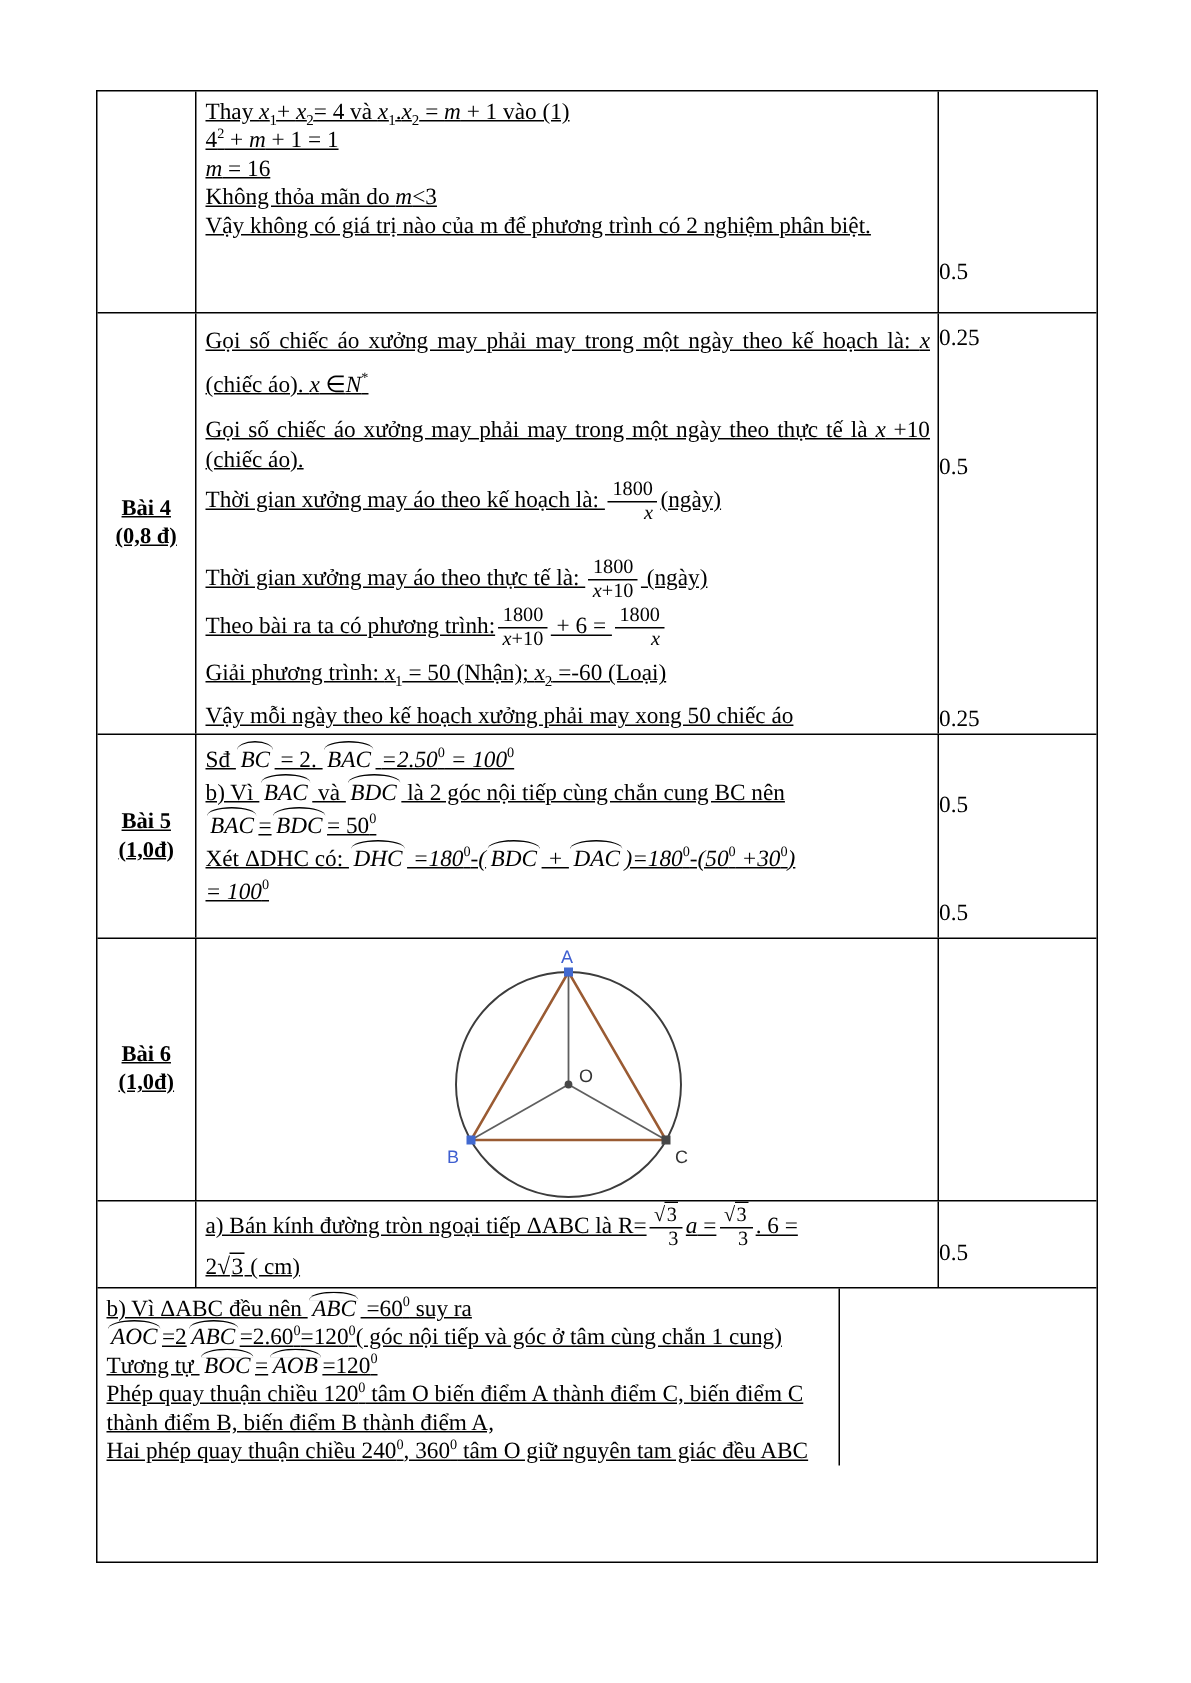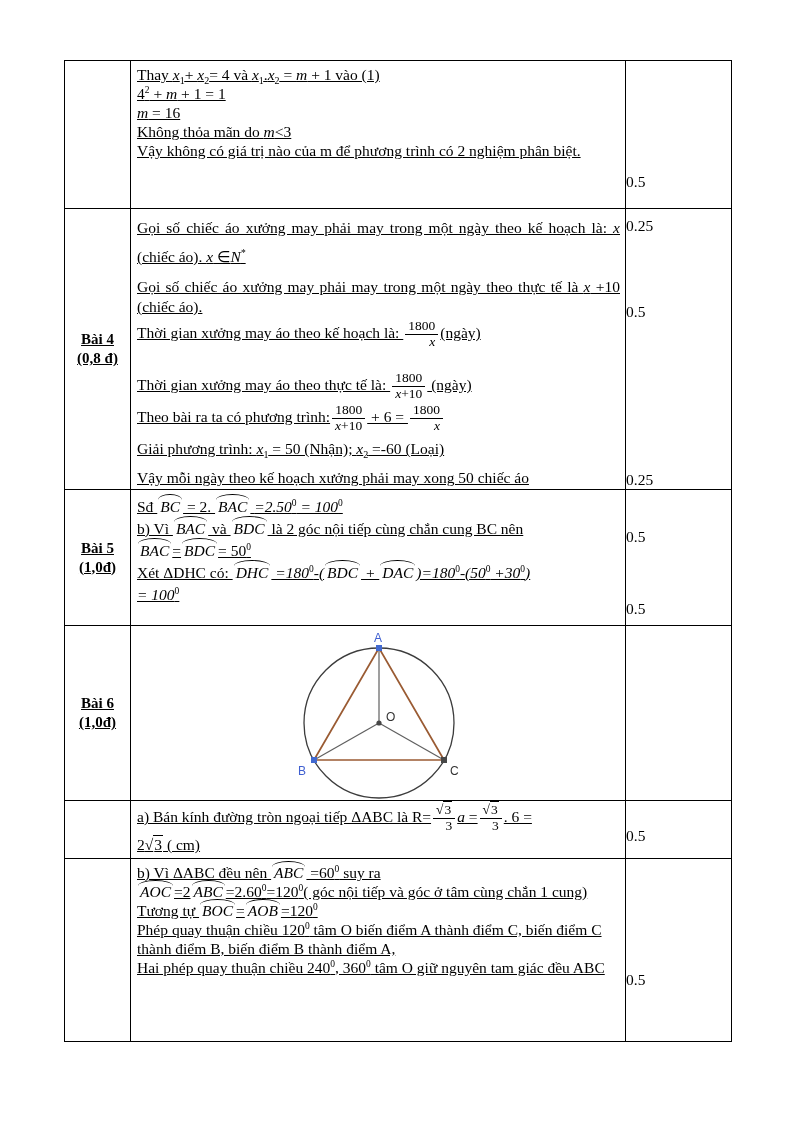--- a/index.html
+++ b/index.html
@@ -3,21 +3,21 @@
 <meta charset="utf-8">
 <style>
   * { margin:0; padding:0; box-sizing:border-box; }
   html,body { background:#fff; }
   body {
     width:794px; height:1122px; position:relative;
     font-family:"Liberation Serif", serif; color:#000;
   }
   .sheet { position:absolute; left:64px; top:60px; width:668px; border:1px solid #000;text-decoration:underline; }
   .row { display:flex; border-bottom:1px solid #000; }
-  .row:last-child { border-bottom:none; }
+  .row:last-child { border-bottom:none;flex-direction:column; }
   .cell { overflow:hidden; }
   .c-label {
     width:66px; border-right:1px solid #000;
     display:flex; flex-direction:column; justify-content:center; align-items:center;
     font-weight:bold; font-size:15px; line-height:19px; text-align:center;
   }
   .c-main { width:495px; border-right:1px solid #000; padding:4px 5px 0 6px; font-size:15.5px; }
   .c-pts { width:104px; position:relative; font-size:15.5px; }
   .pt { position:absolute; left:0; right:0; }
 

